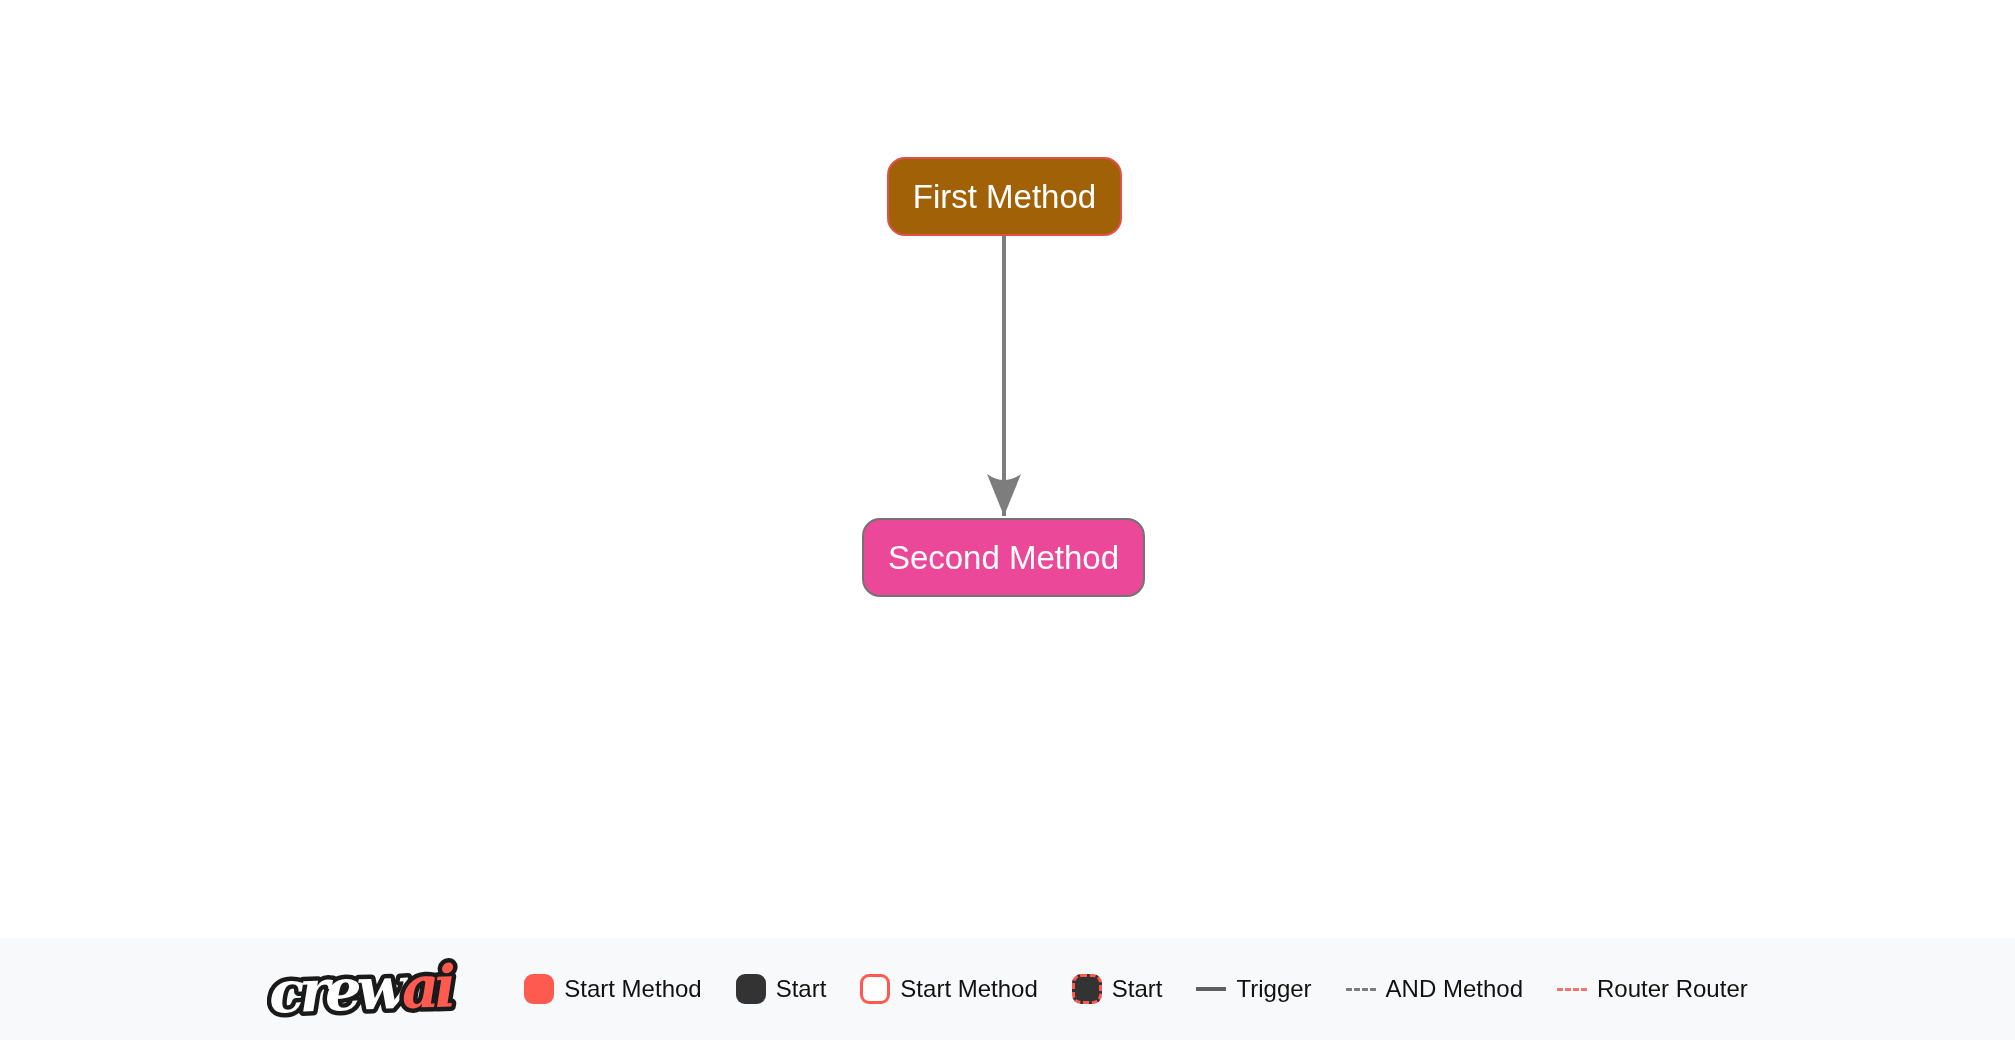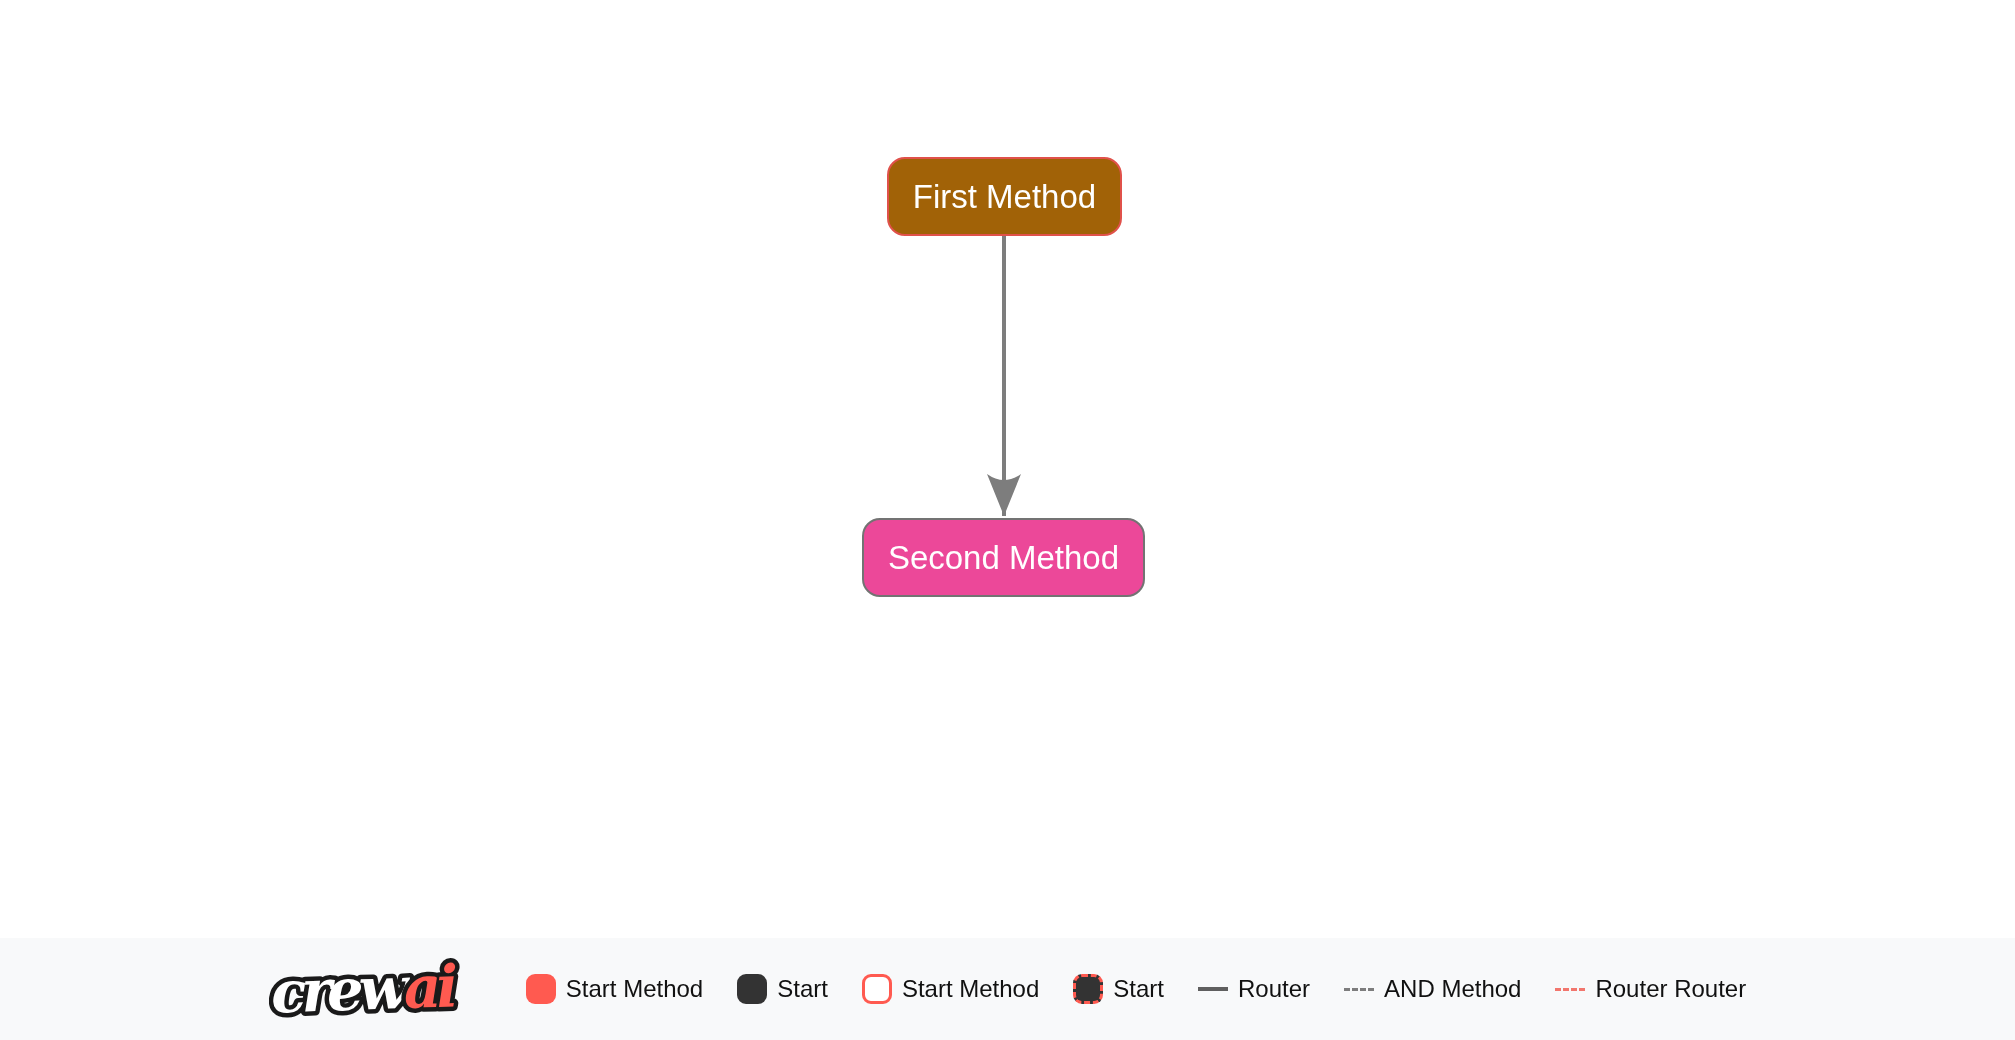--- a/index.html
+++ b/index.html
@@ -89,21 +89,21 @@
     <span class="legend-label">Start Method</span>
   </div>
 
   <div class="legend-item">
     <span class="swatch swatch-router"></span>
     <span class="legend-label">Start</span>
   </div>
 
   <div class="legend-item">
     <span class="lineswatch line-solid"></span>
-    <span class="legend-label">Router</span>
+    <span class="legend-label">Trigger</span>
   </div>
 
   <div class="legend-item">
     <span class="lineswatch line-dashed"></span>
     <span class="legend-label">AND Method</span>
   </div>
 
   <div class="legend-item">
     <span class="lineswatch line-dashed-red"></span>
     <span class="legend-label">Router Router</span>

